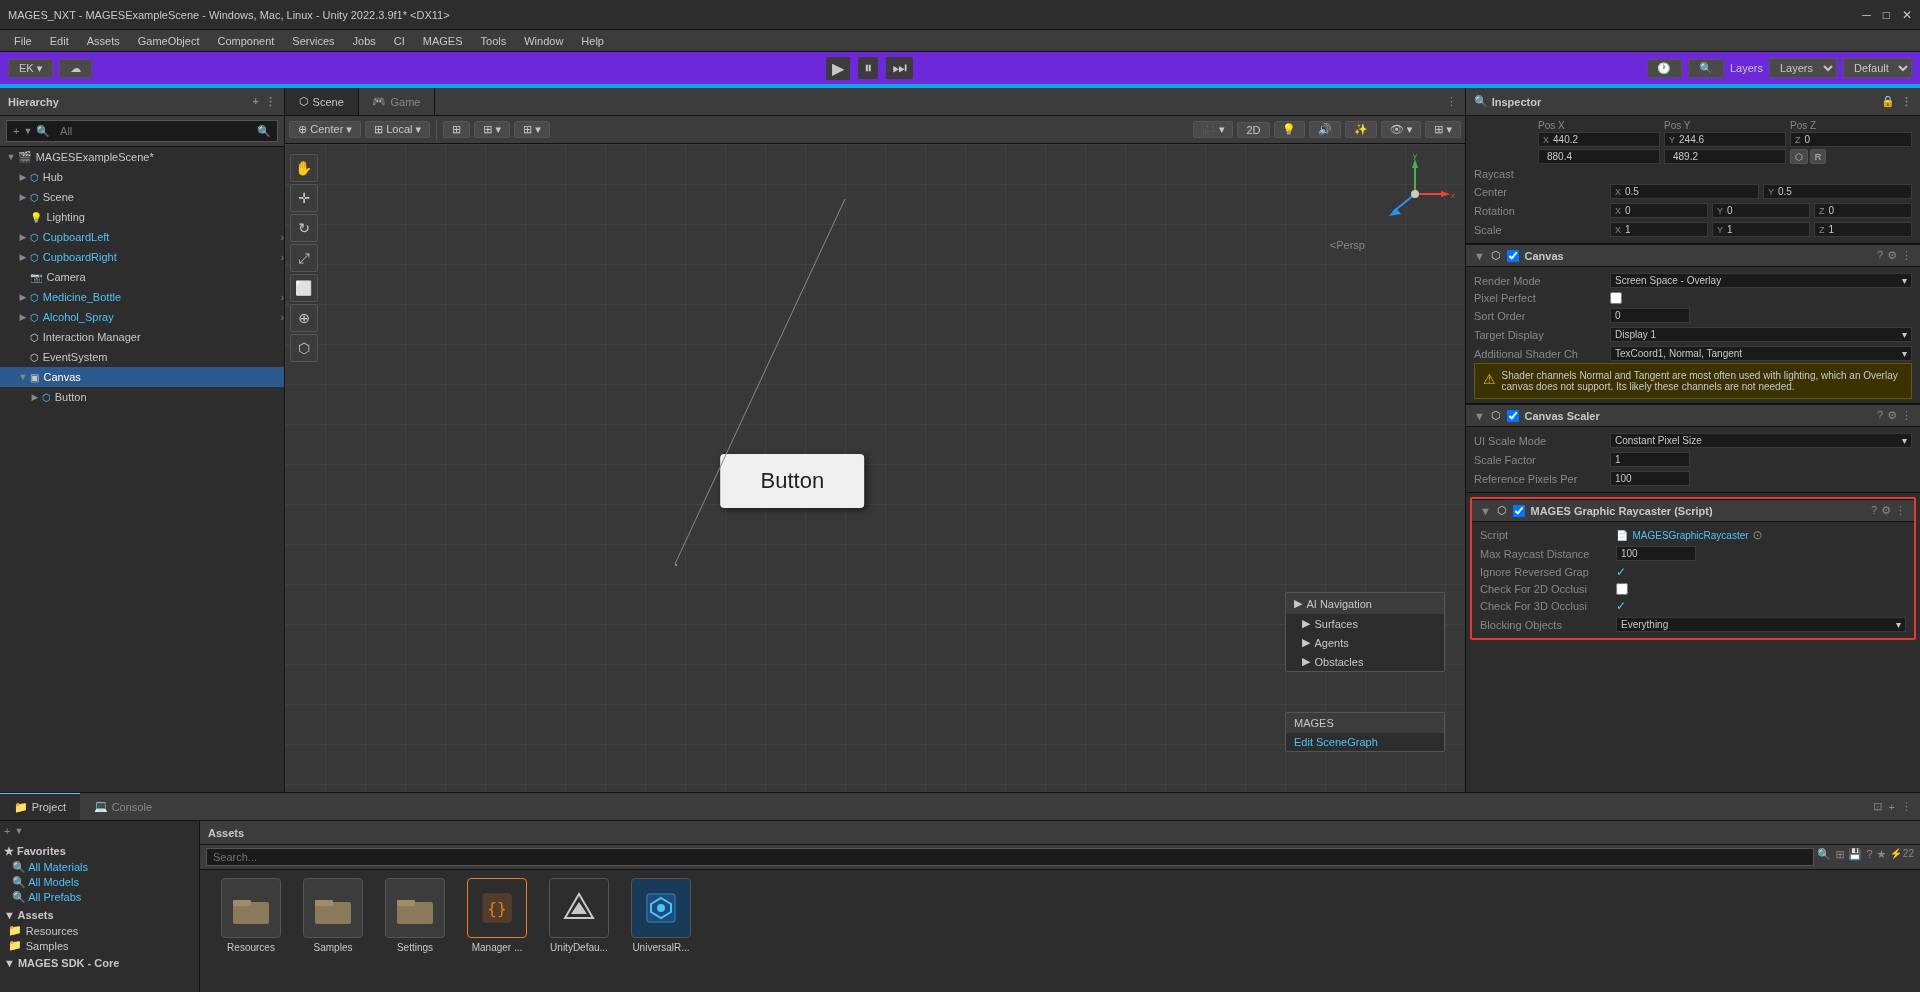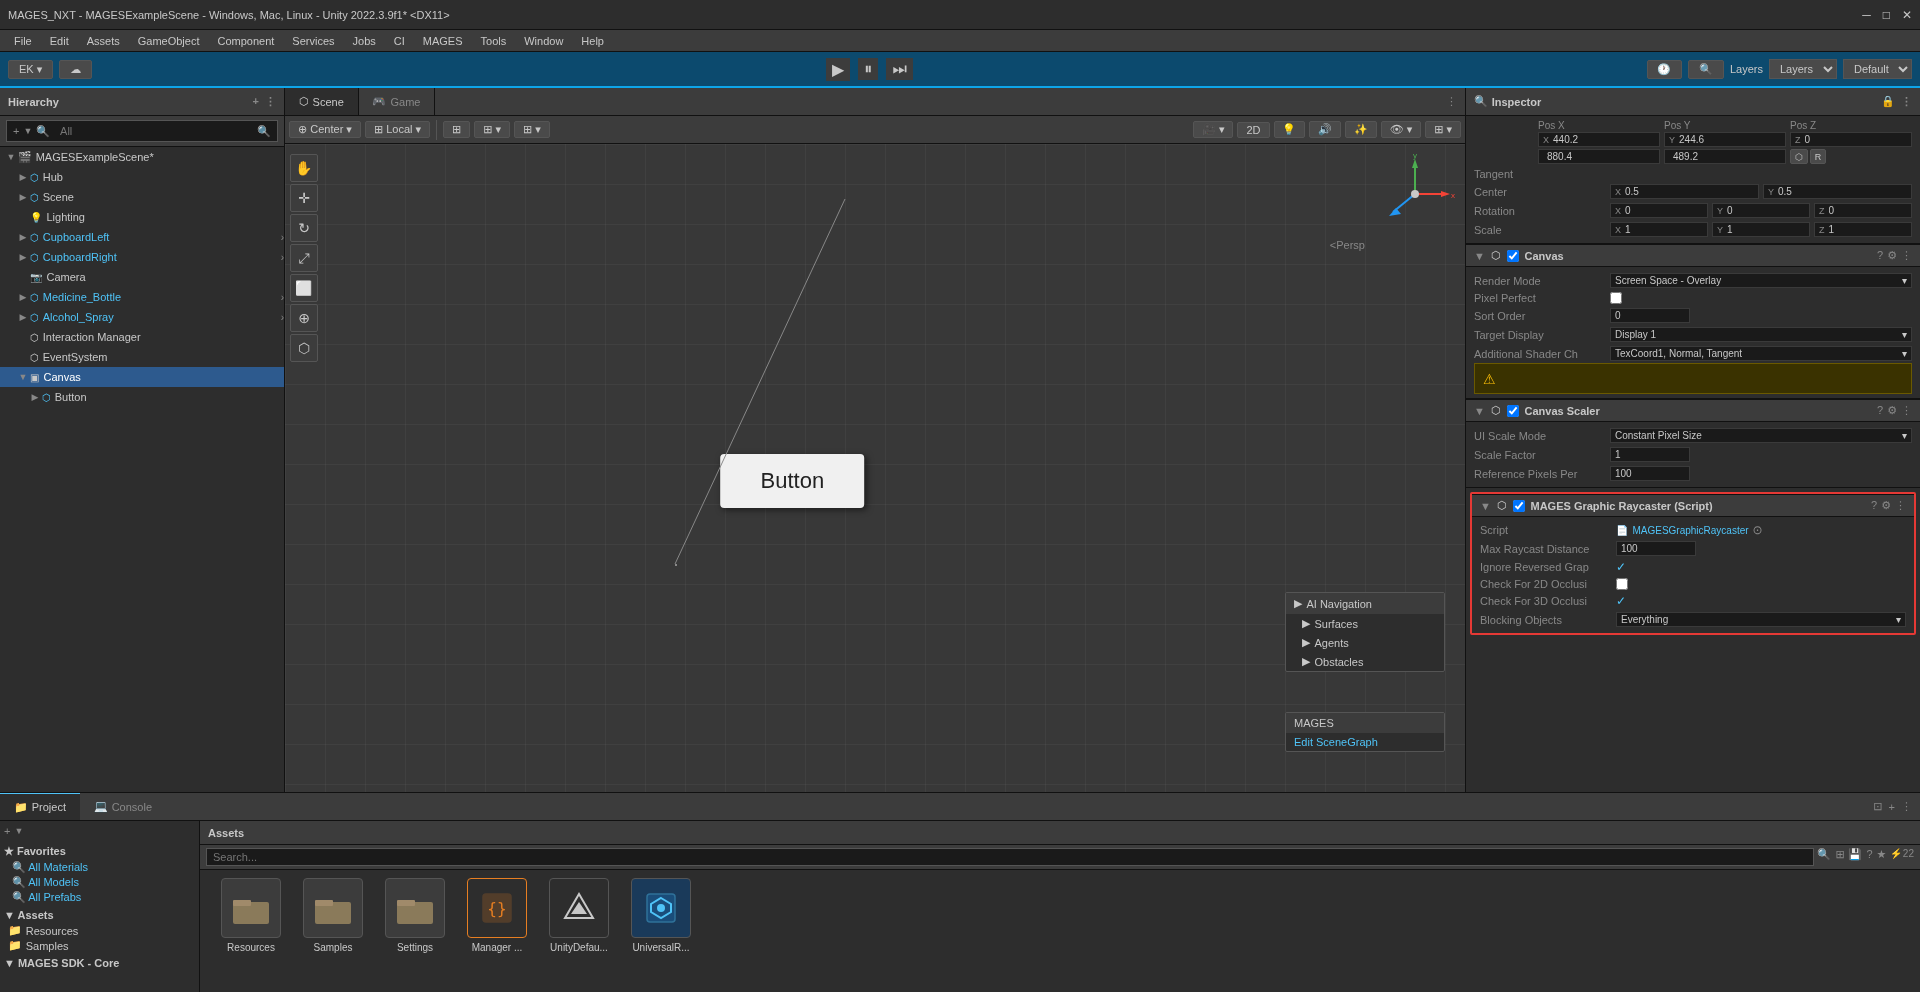--- a/index.html
+++ b/index.html
@@ -26,27 +26,27 @@
       display: flex;
       align-items: center;
       padding: 0 6px;
       gap: 2px;
       border-bottom: 1px solid #111;
     }
     #menu-bar span { padding: 2px 8px; font-size: 11px; color: #c8c8c8; cursor: pointer; }
 
     
     #toolbar {
-      background: #0c4a6e;
+      background: #6d28d9;
       height: 36px;
       display: flex;
       align-items: center;
       padding: 0 8px;
       gap: 6px;
-      border-bottom: 2px solid #0ea5e9;
+      border-bottom: 4px solid #0ea5e9;
     }
     .toolbar-btn {
       background: #4a4a4a;
       border: 1px solid #555;
       color: #c8c8c8;
       padding: 2px 10px;
       font-size: 11px;
       cursor: pointer;
       border-radius: 2px;
       display: flex;
@@ -827,21 +827,21 @@
             <span class="axis"></span>
             <input type="text" placeholder="Height" value="489.2" style="">
           </div>
           <div style="display:flex; gap:2px;">
             <button class="scene-btn" style="padding:0 4px; font-size:9px;">⬡</button>
             <button class="scene-btn" style="padding:0 4px; font-size:9px;">R</button>
           </div>
         </div>
 
         <div class="insp-row">
-          <span class="insp-label">Tangent</span>
+          <span class="insp-label">Raycast</span>
         </div>
 
         <div class="insp-row">
           <span class="insp-label">Center</span>
           <div style="display:flex; gap:4px; flex:1;">
             <div class="transform-val" style="flex:1;">
               <span class="axis">X</span>
               <input type="text" value="0.5" style="">
             </div>
             <div class="transform-val" style="flex:1;">
@@ -926,20 +926,21 @@
         </div>
         <div class="insp-row">
           <span class="insp-label">Additional Shader Ch</span>
           <div class="insp-dropdown">
             <span>TexCoord1, Normal, Tangent</span>
             <span>▾</span>
           </div>
         </div>
         <div class="warning-box">
           <span class="warning-icon">⚠</span>
+          <span>Shader channels Normal and Tangent are most often used with lighting, which an Overlay canvas does not support. Its likely these channels are not needed.</span>
         </div>
       </div>
 
       <div class="component-header">
         <span style="color:#888;">▼</span>
         <span style="font-size:11px;">⬡</span>
         <input type="checkbox" checked="" style="width: 12px; height: 12px;">
         <span class="component-title">Canvas Scaler</span>
         <div class="component-icons">
           <span style="cursor:pointer;">?</span>

